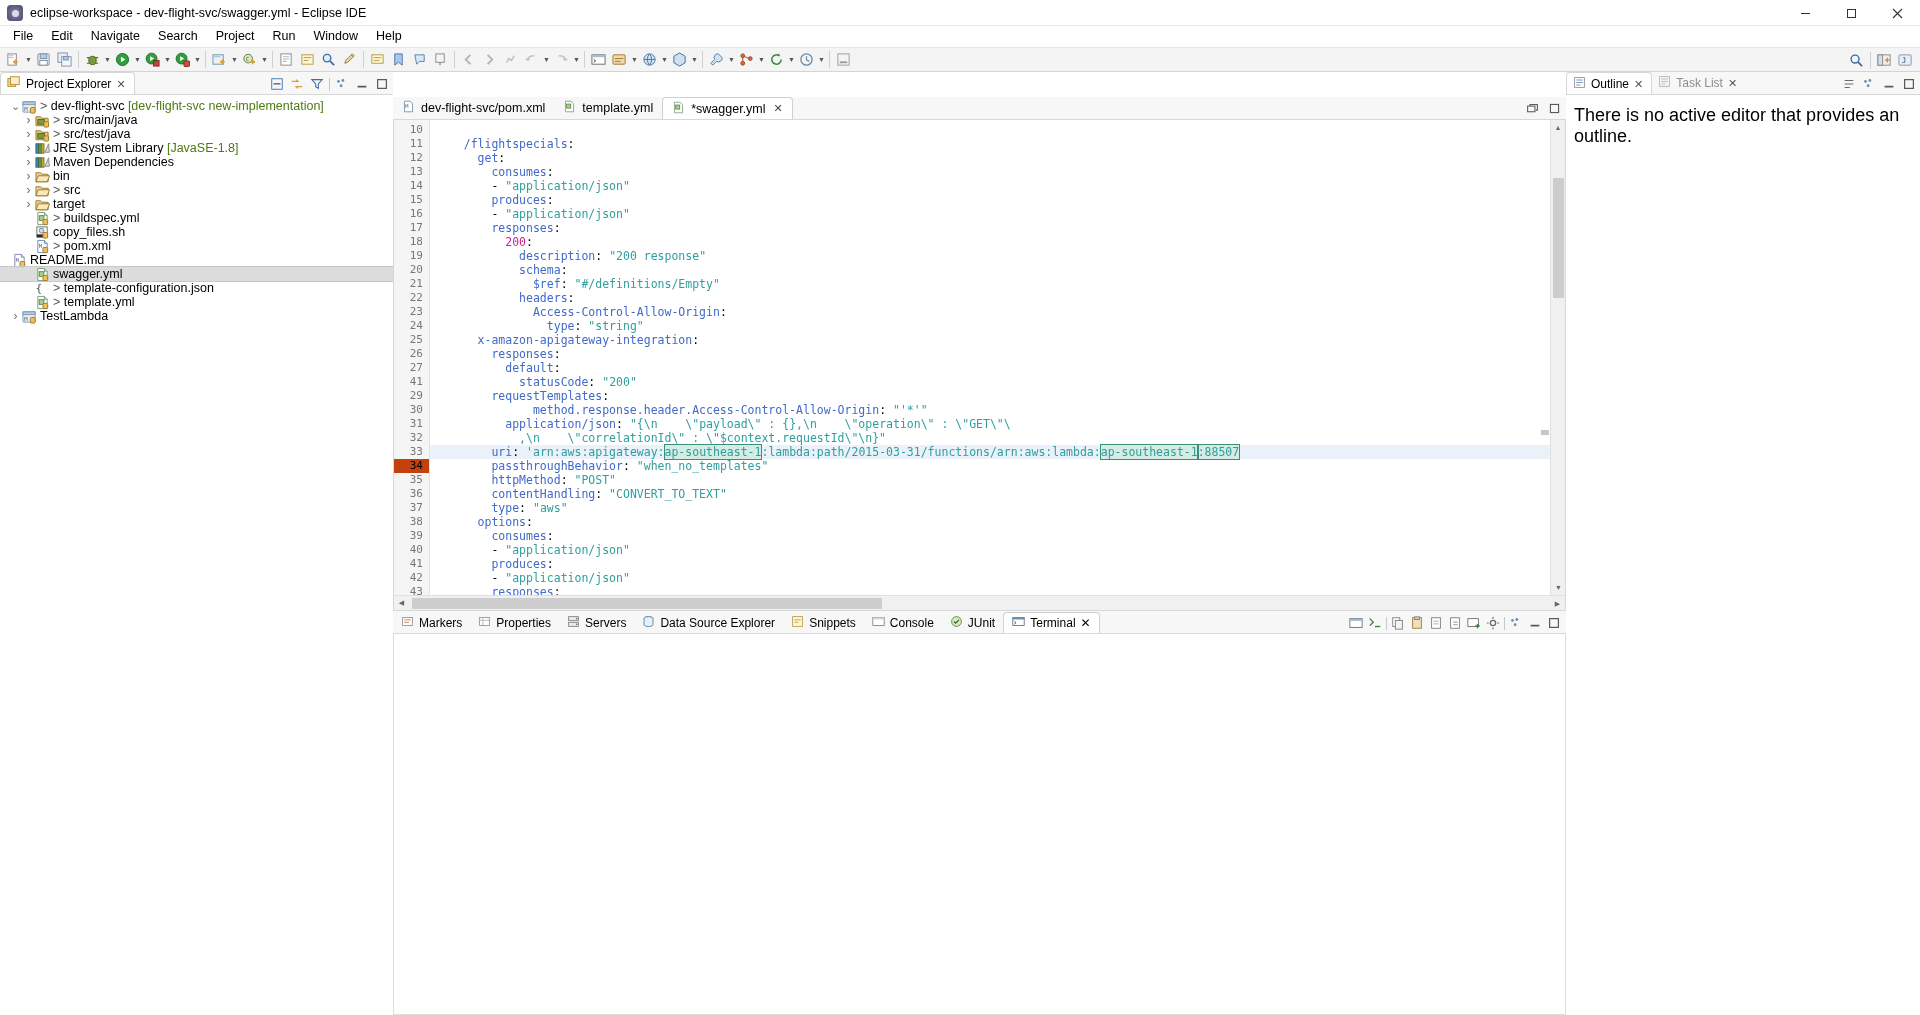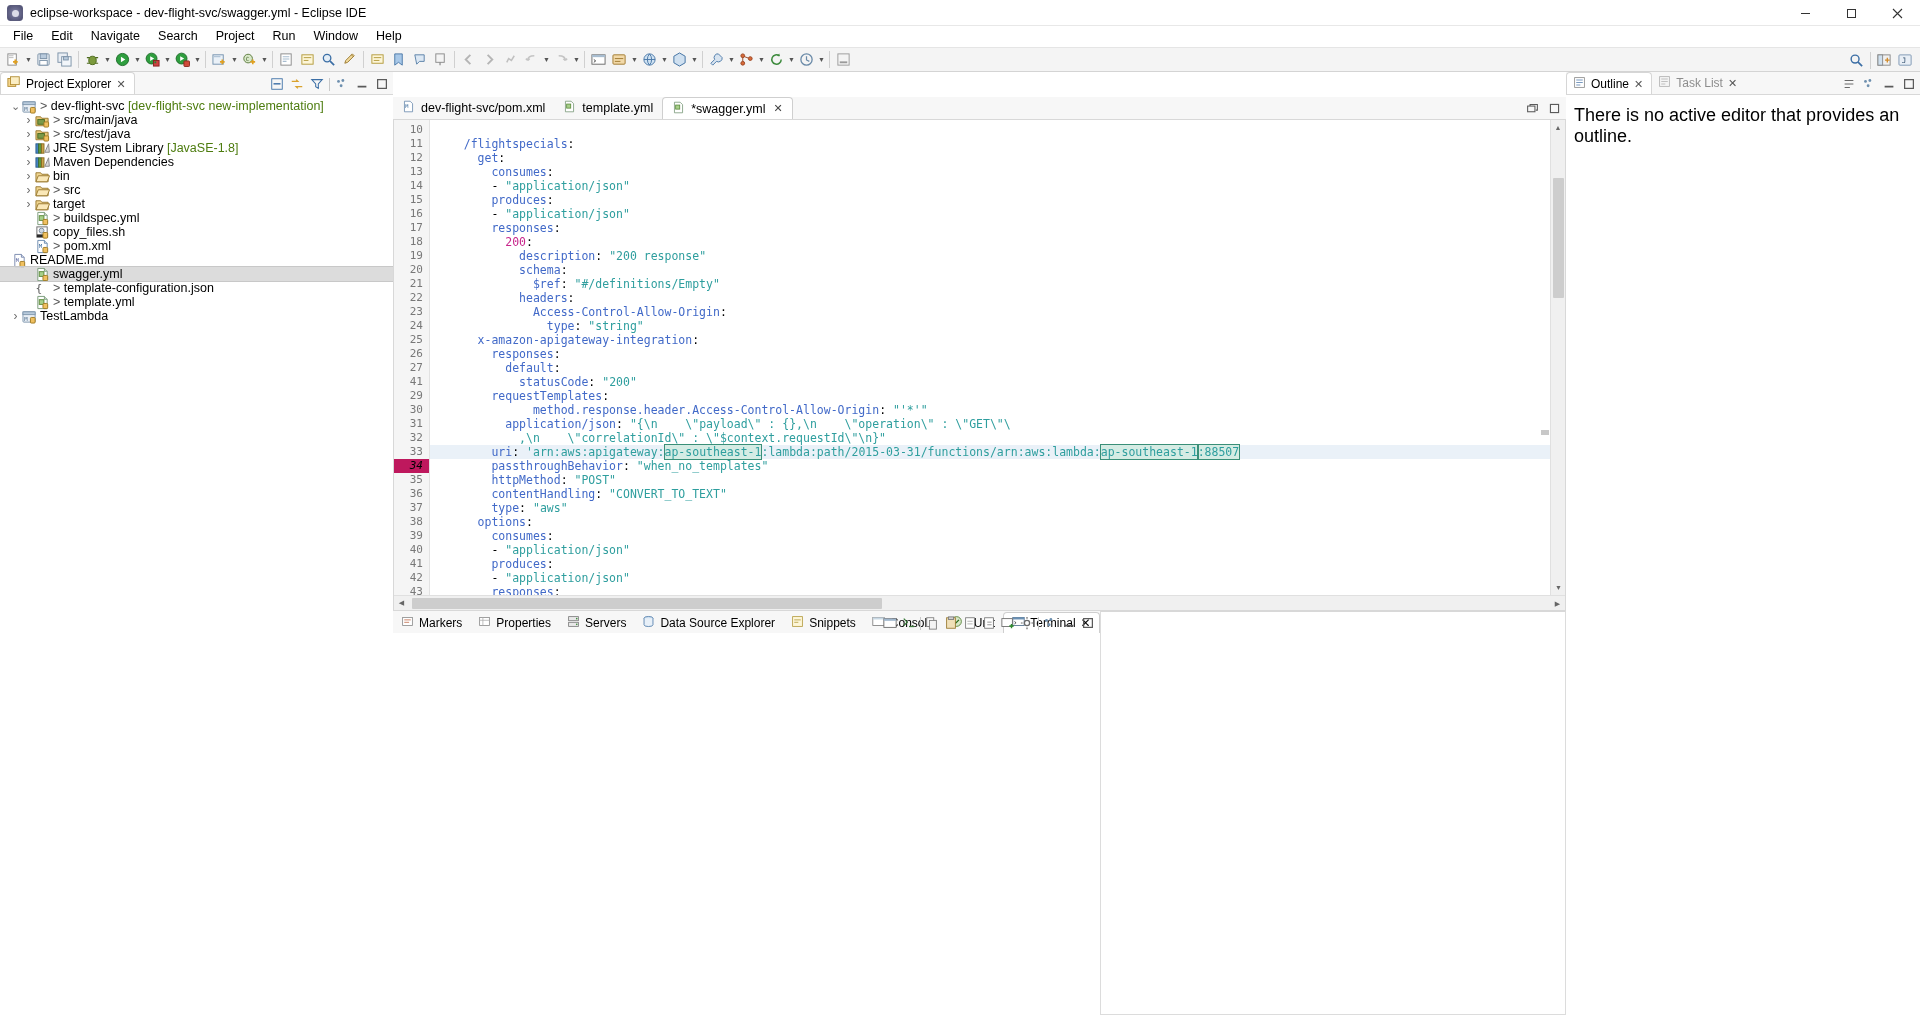--- a/index.html
+++ b/index.html
@@ -94,40 +94,40 @@
   .etab.inactive{ color:#000; }
   .etab.active{ background:#ffffff; border:1px solid #cfcfcf; border-bottom:none; }
   .etab .closex{ font-size:11px;color:#444; margin-left:2px;}
   .etools{ position:absolute; right:4px; bottom:3px; display:flex; gap:6px; align-items:center;}
 
   .editor-frame{ flex:1; display:flex; flex-direction:column; border:1px solid #d8d8d8; background:#fff; min-height:0;}
   .editor-main{ flex:1; display:flex; min-height:0; position:relative;}
   .ruler{ width:36px; background:#f5f5f5; border-right:1px solid #e2e2e2; padding-top:3px;}
   .lineno{ height:14px; line-height:14px; text-align:right; padding-right:6px;
     font-family:"DejaVu Sans Mono", monospace; font-size:11px; color:#787878; }
-  .lineno.cur{ background:#be185d; color:#000;font-style:italic; }
+  .lineno.cur{ background:#c2410c; color:#000; }
   .codecol{ flex:1; position:relative; overflow:hidden; padding-top:3px;}
   .cline{ height:14px; line-height:14px; white-space:pre;
      font-family:"DejaVu Sans Mono", monospace; font-size:11.5px; color:#000; padding-left:6px;}
   .cline.cur{ background:#eaf1f8; }
   .k{ color:#4169c8; }       
   .s{ color:#2e9e9e; }       
   .n{ color:#c8268c; }       
   .p{ color:#000; }          
   .sel-box{ background:#d5ece4; outline:1px solid #3a8f78; }
   .vscroll{ width:15px; background:#f0f0f0; border-left:1px solid #e0e0e0; position:relative;}
   .vthumb{ position:absolute; left:2px; width:11px; background:#cdcdcd; border-radius:1px;}
   .vbtn{ height:15px; display:flex;align-items:center;justify-content:center;color:#666;font-size:7px;}
   .hscroll{ height:15px; background:#f0f0f0; border-top:1px solid #e0e0e0; position:relative; display:flex;}
   .hthumb{ position:absolute; top:2px; height:11px; background:#cdcdcd; border-radius:1px;}
   .hbtn{ width:15px; display:flex;align-items:center;justify-content:center;color:#666;font-size:7px;}
   .overview-mark{ position:absolute; right:16px; width:8px;height:5px;background:#c8c8c8;}
 
   
-  .bottom{ height:404px; display:flex; flex-direction:row; background:#fff;}
+  .bottom{ height:404px; display:flex; flex-direction:column; background:#fff;}
   .btabs{ height:22px; display:flex; align-items:flex-end; background:#f7f7f7; position:relative;}
   .btab{ height:21px; display:flex; align-items:center; gap:5px; padding:0 8px; font-size:12px; color:#000;
          border-top-left-radius:4px;border-top-right-radius:4px;}
   .btab.active{ background:#fff; border:1px solid #cfcfcf; border-bottom:none;}
   .btools{ position:absolute; right:4px; bottom:2px; display:flex; gap:3px; align-items:center;}
   .bbody{ flex:1; background:#fff; border:1px solid #dcdcdc; border-top:1px solid #d8d8d8;}
 
   
   .outline-msg{ padding:10px 8px; font-size:18px; color:#000; }
 </style>

